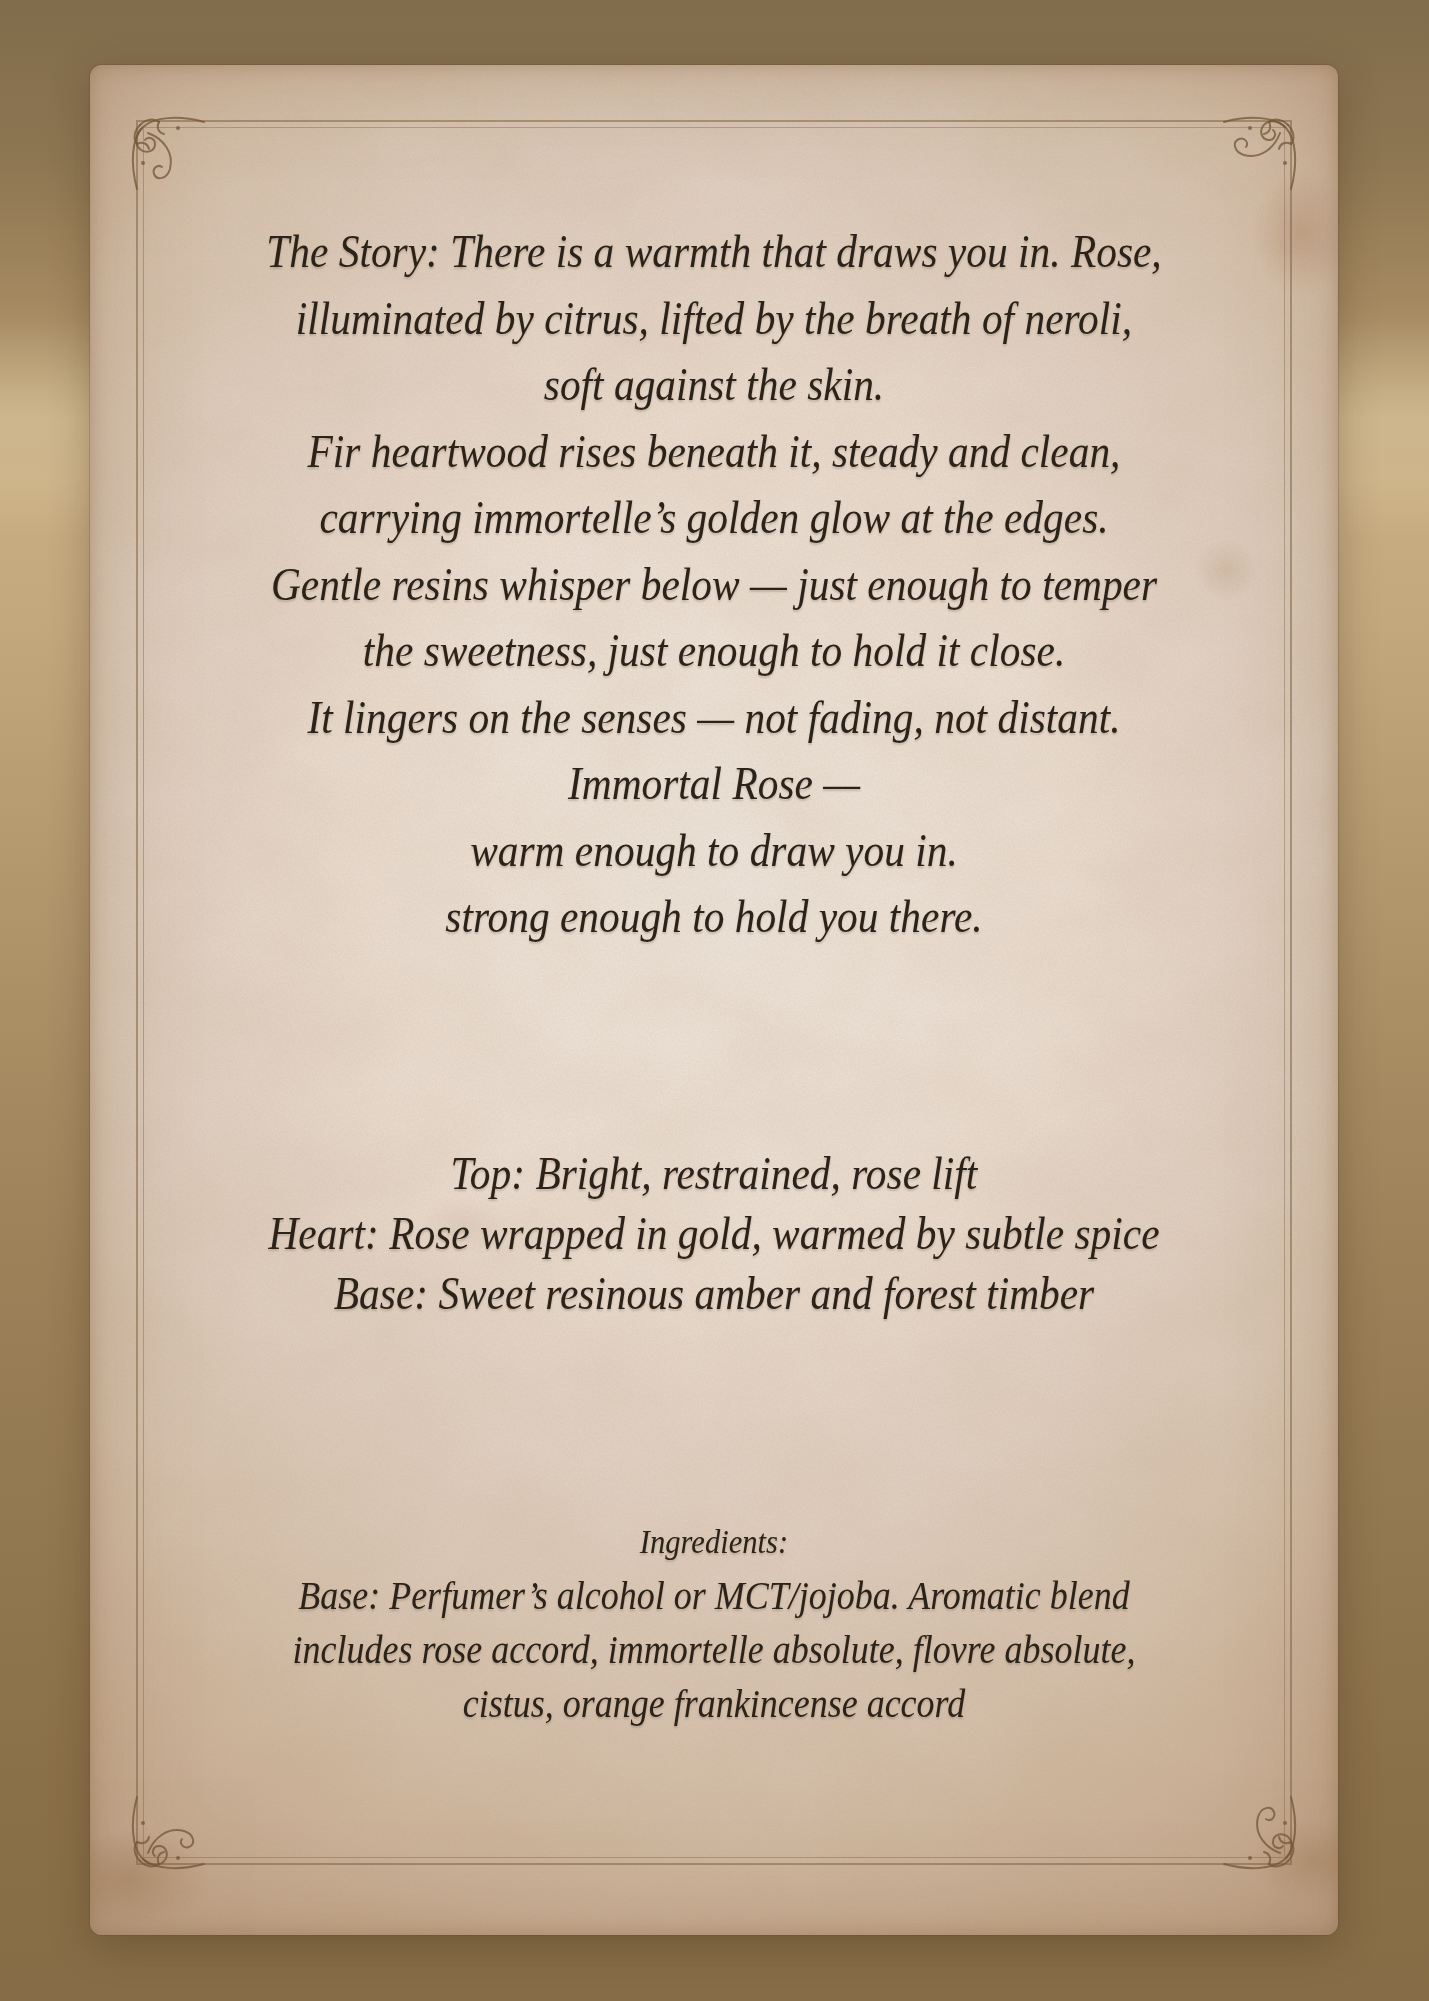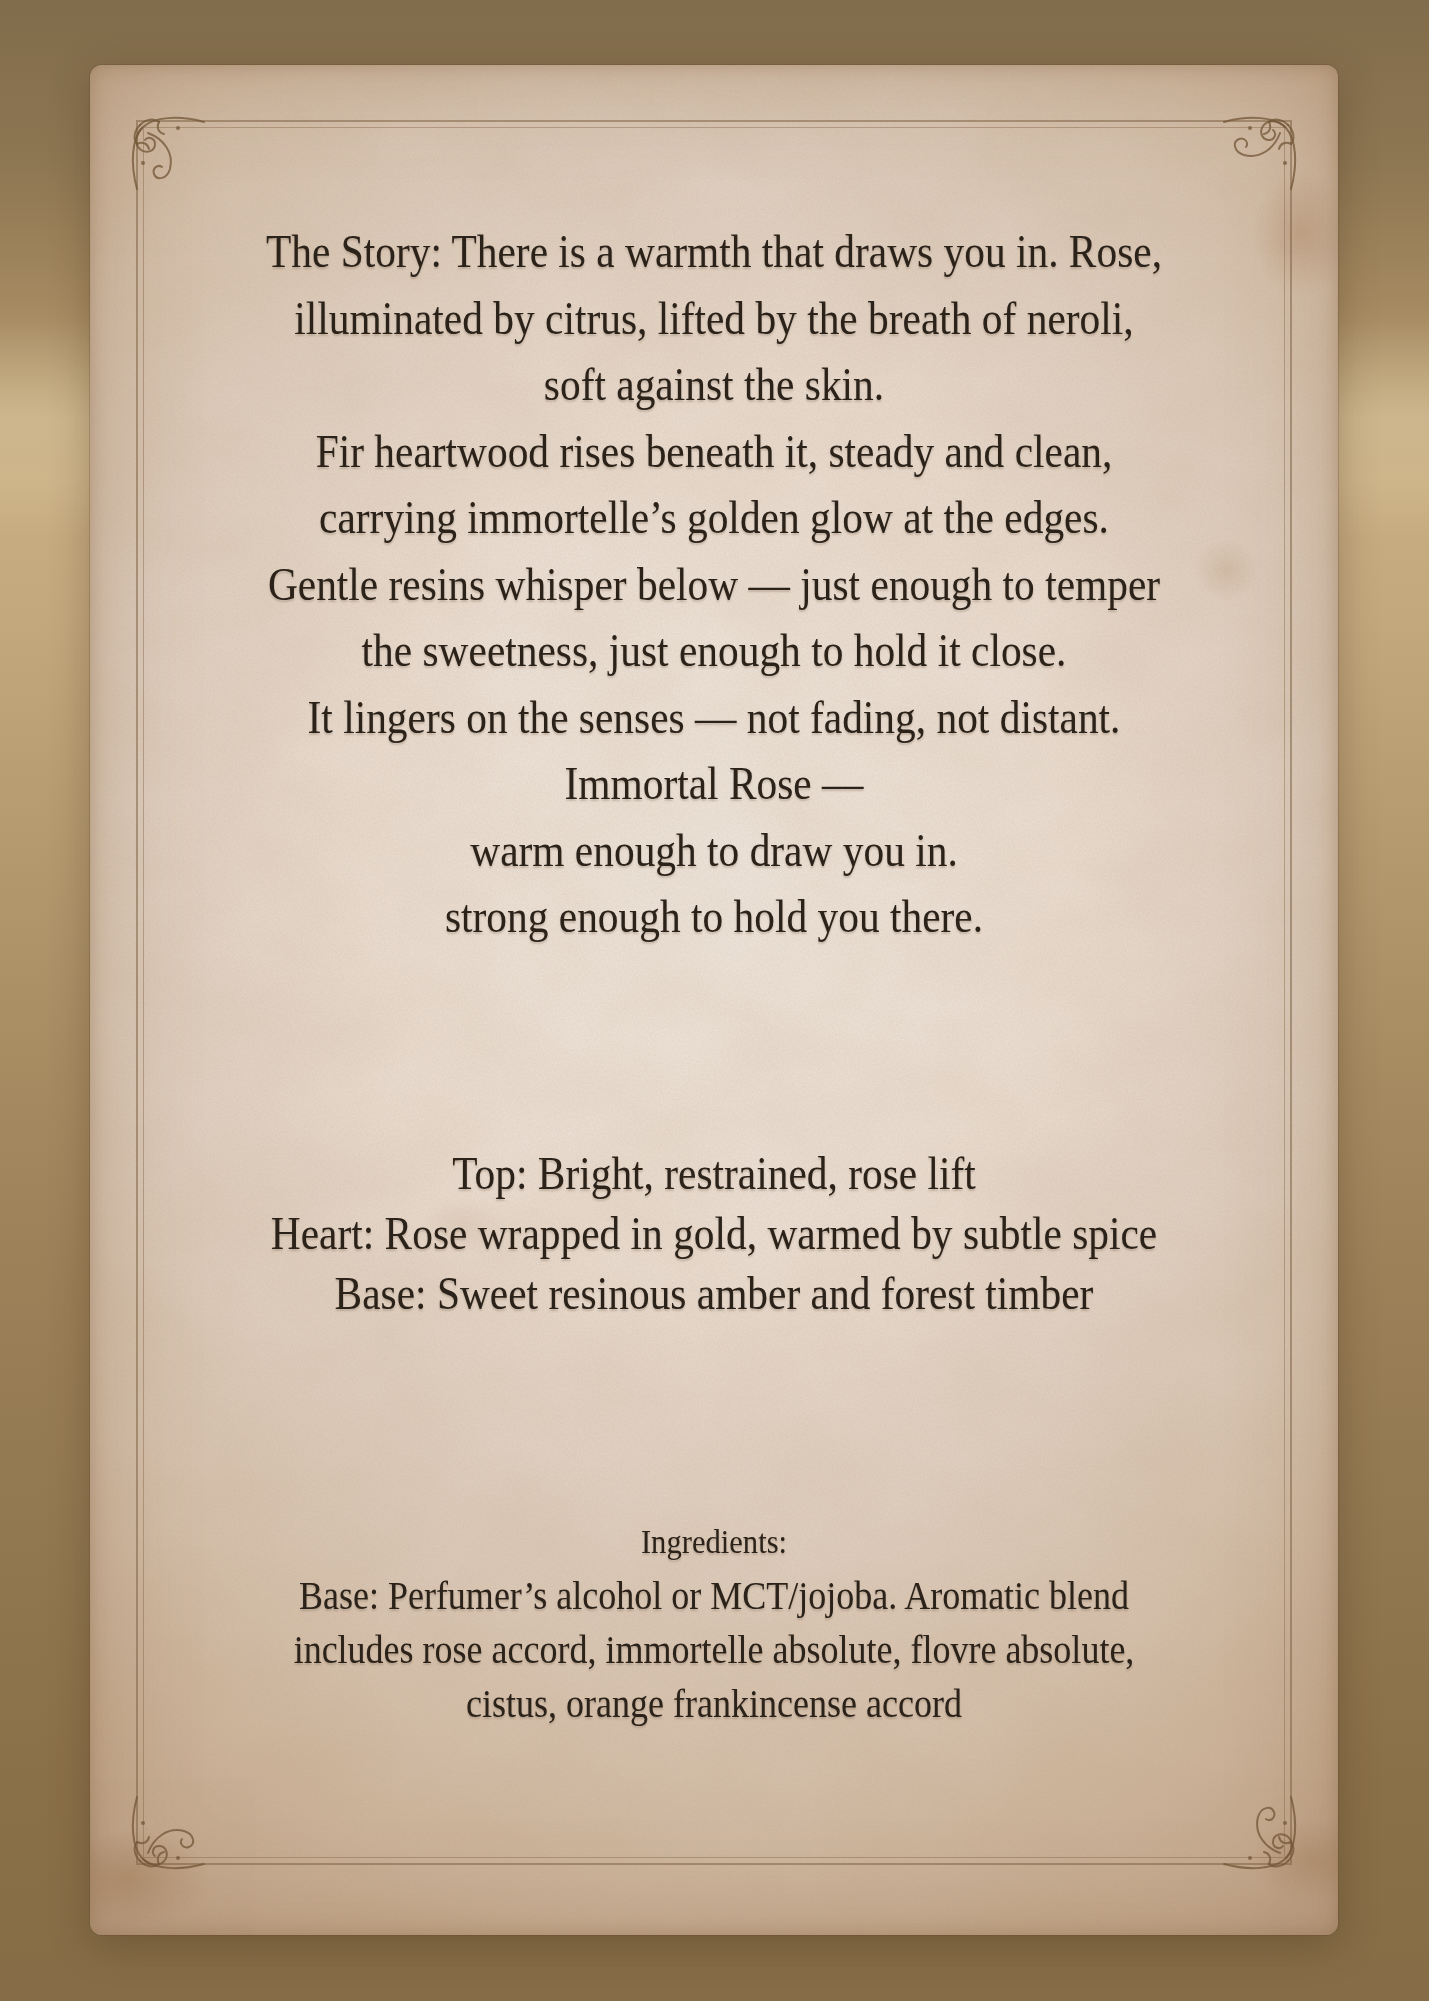--- a/index.html
+++ b/index.html
@@ -28,20 +28,21 @@
       radial-gradient(90px 60px at 98% 96%, rgba(142,94,52,0.26), rgba(142,94,52,0) 70%),
       radial-gradient(60px 40px at 30% 62%, rgba(160,115,70,0.10), rgba(160,115,70,0) 70%),
       radial-gradient(92% 72% at 50% 42%,
         #f1e8e0 0%, #ecdfd4 30%, #e0cfc0 52%, #d6c1ad 68%,
         #c9af94 84%, #bda087 100%);
     box-shadow:
       0 0 0 1px rgba(92,66,40,0.25),
       0 10px 40px rgba(55,38,20,0.30),
       inset 0 0 18px rgba(118,82,48,0.35),
       inset 0 0 110px rgba(132,92,54,0.30);
+    font-style: italic;
   }
   .grain{position:absolute;inset:0;width:100%;height:100%;border-radius:12px;pointer-events:none;}
   .frame{position:absolute;pointer-events:none;}
   .frame-outer{left:46px;right:46px;top:55px;bottom:70px;border:2px solid rgba(120,92,62,0.50);}
   .frame-inner{left:53px;right:53px;top:62px;bottom:77px;border:1.5px solid rgba(120,92,62,0.40);}
   .flourish{position:absolute;width:86px;height:86px;color:rgba(116,88,58,0.78);}
   .fl-tl{left:36px;top:46px;}
   .fl-tr{right:36px;top:46px;transform:rotate(90deg);}
   .fl-br{right:36px;bottom:60px;transform:rotate(180deg);}
   .fl-bl{left:36px;bottom:60px;transform:rotate(270deg);}

